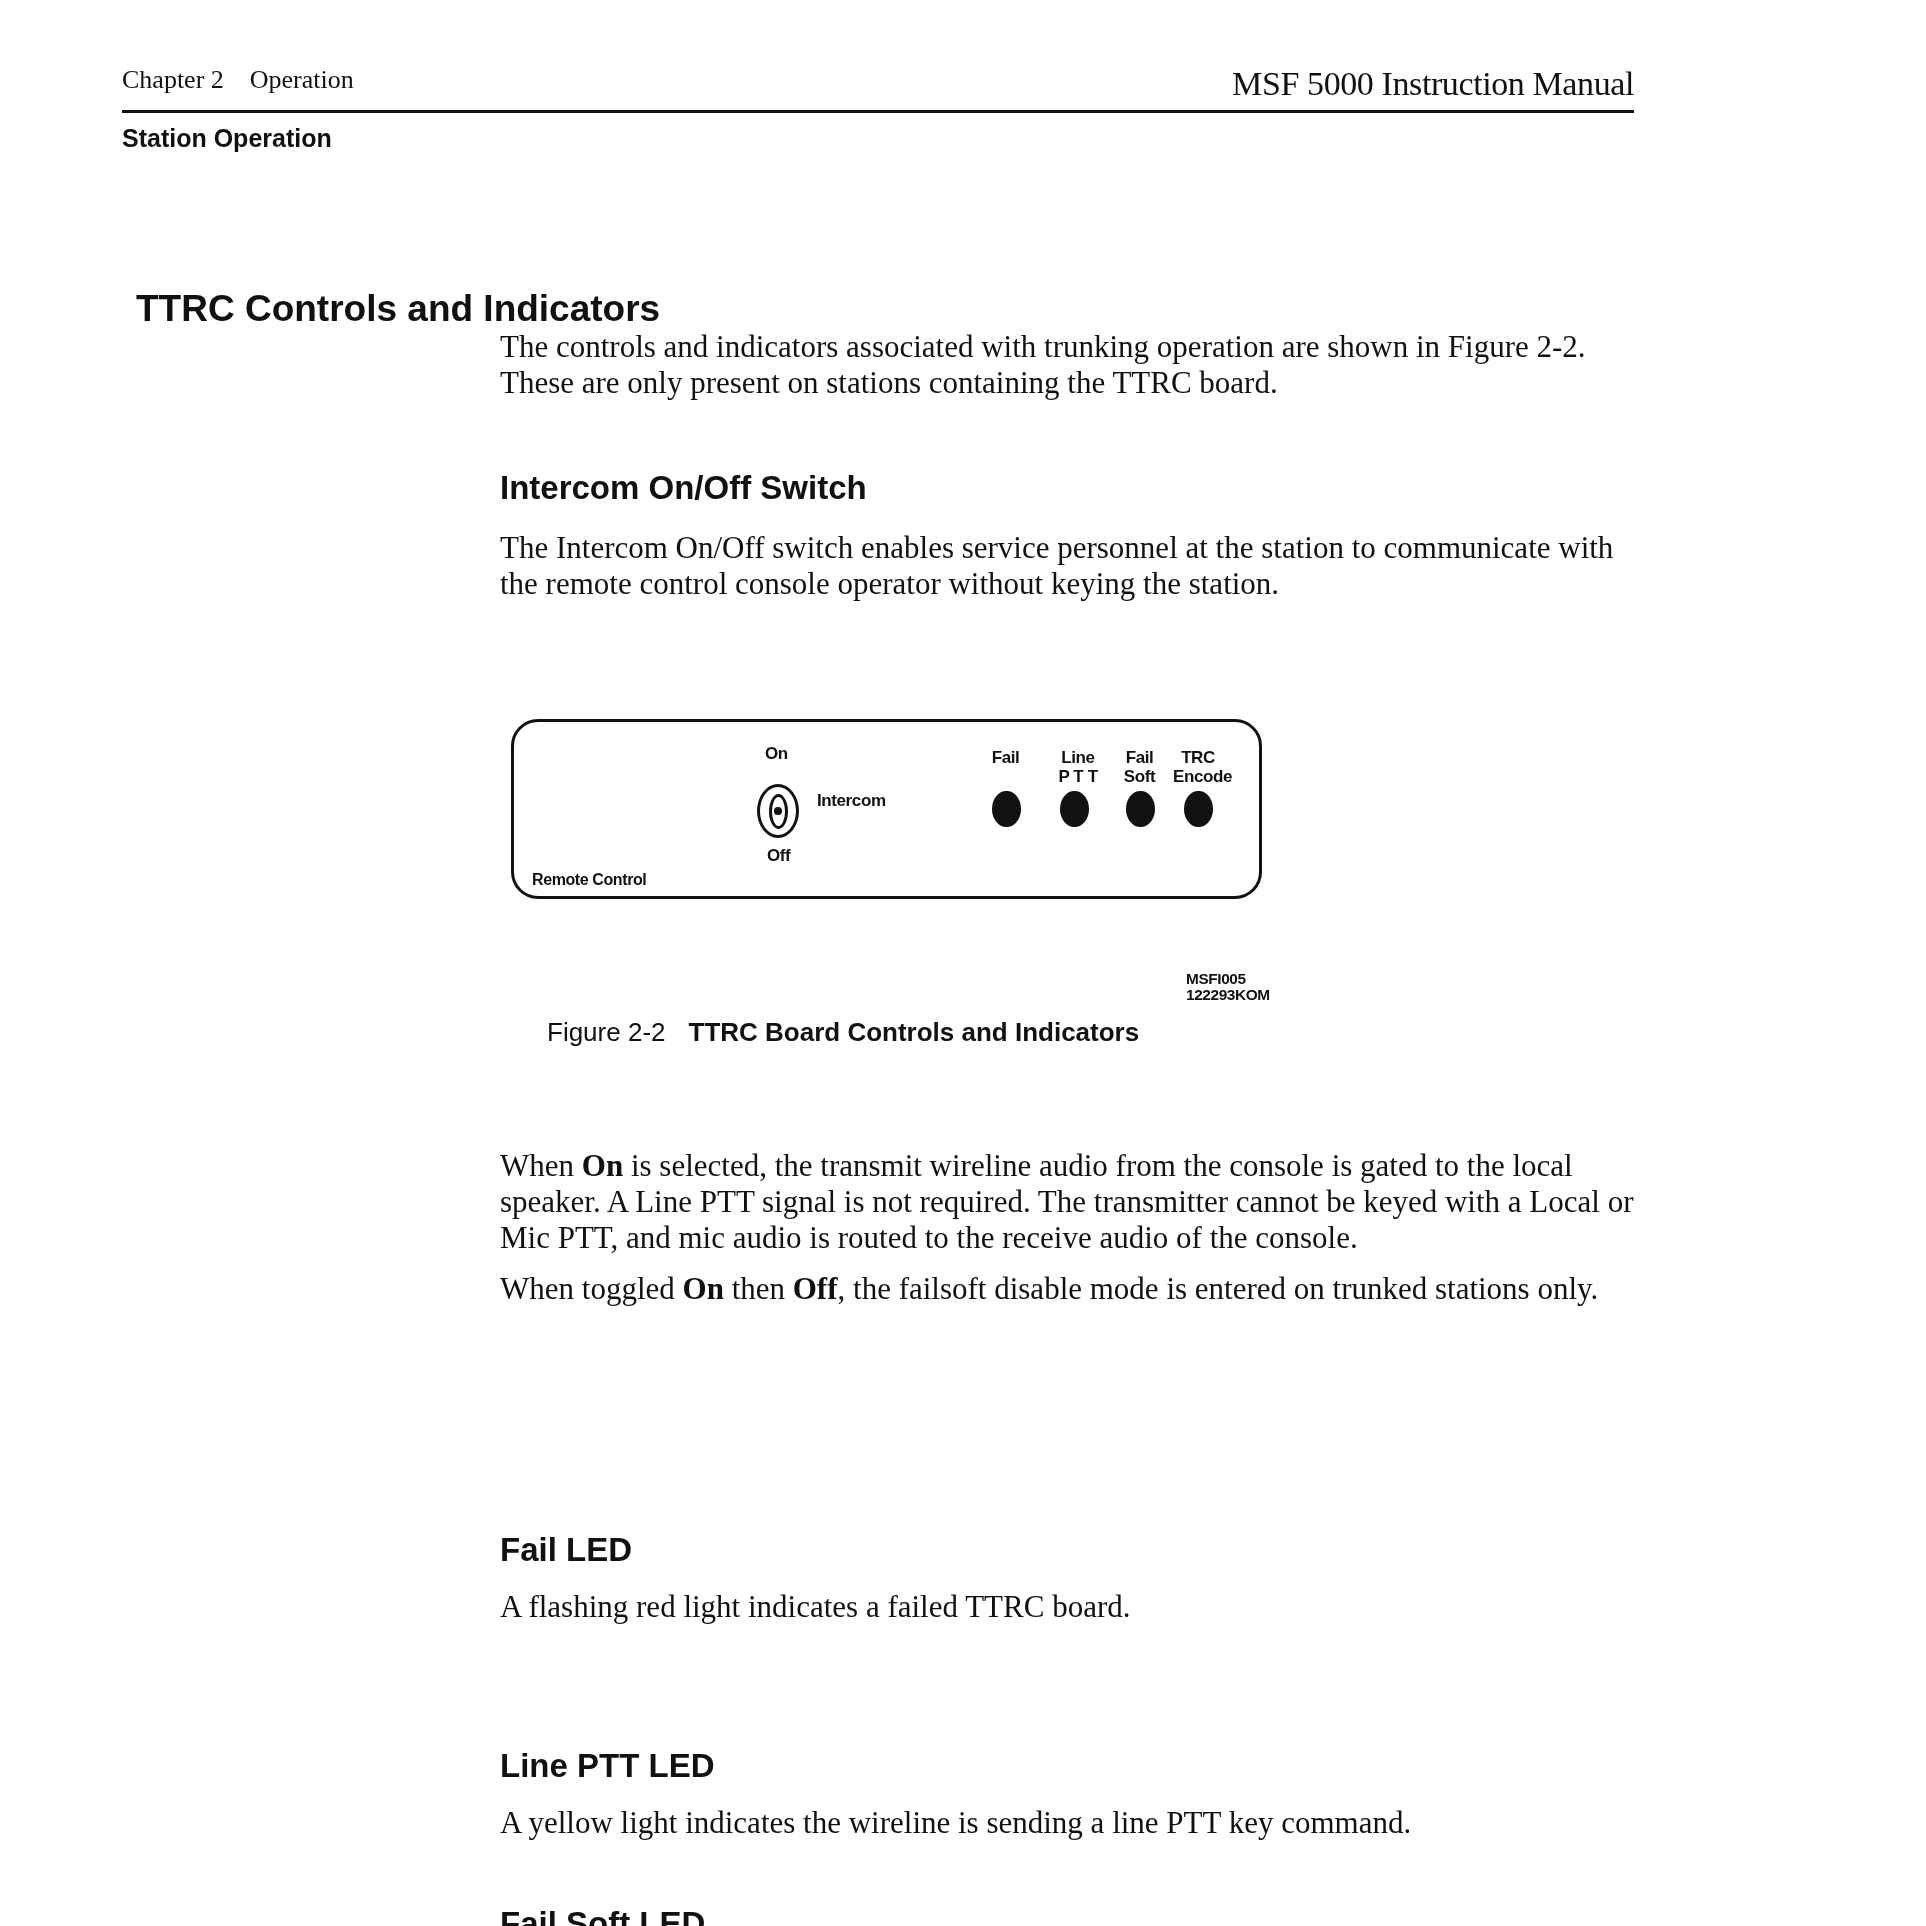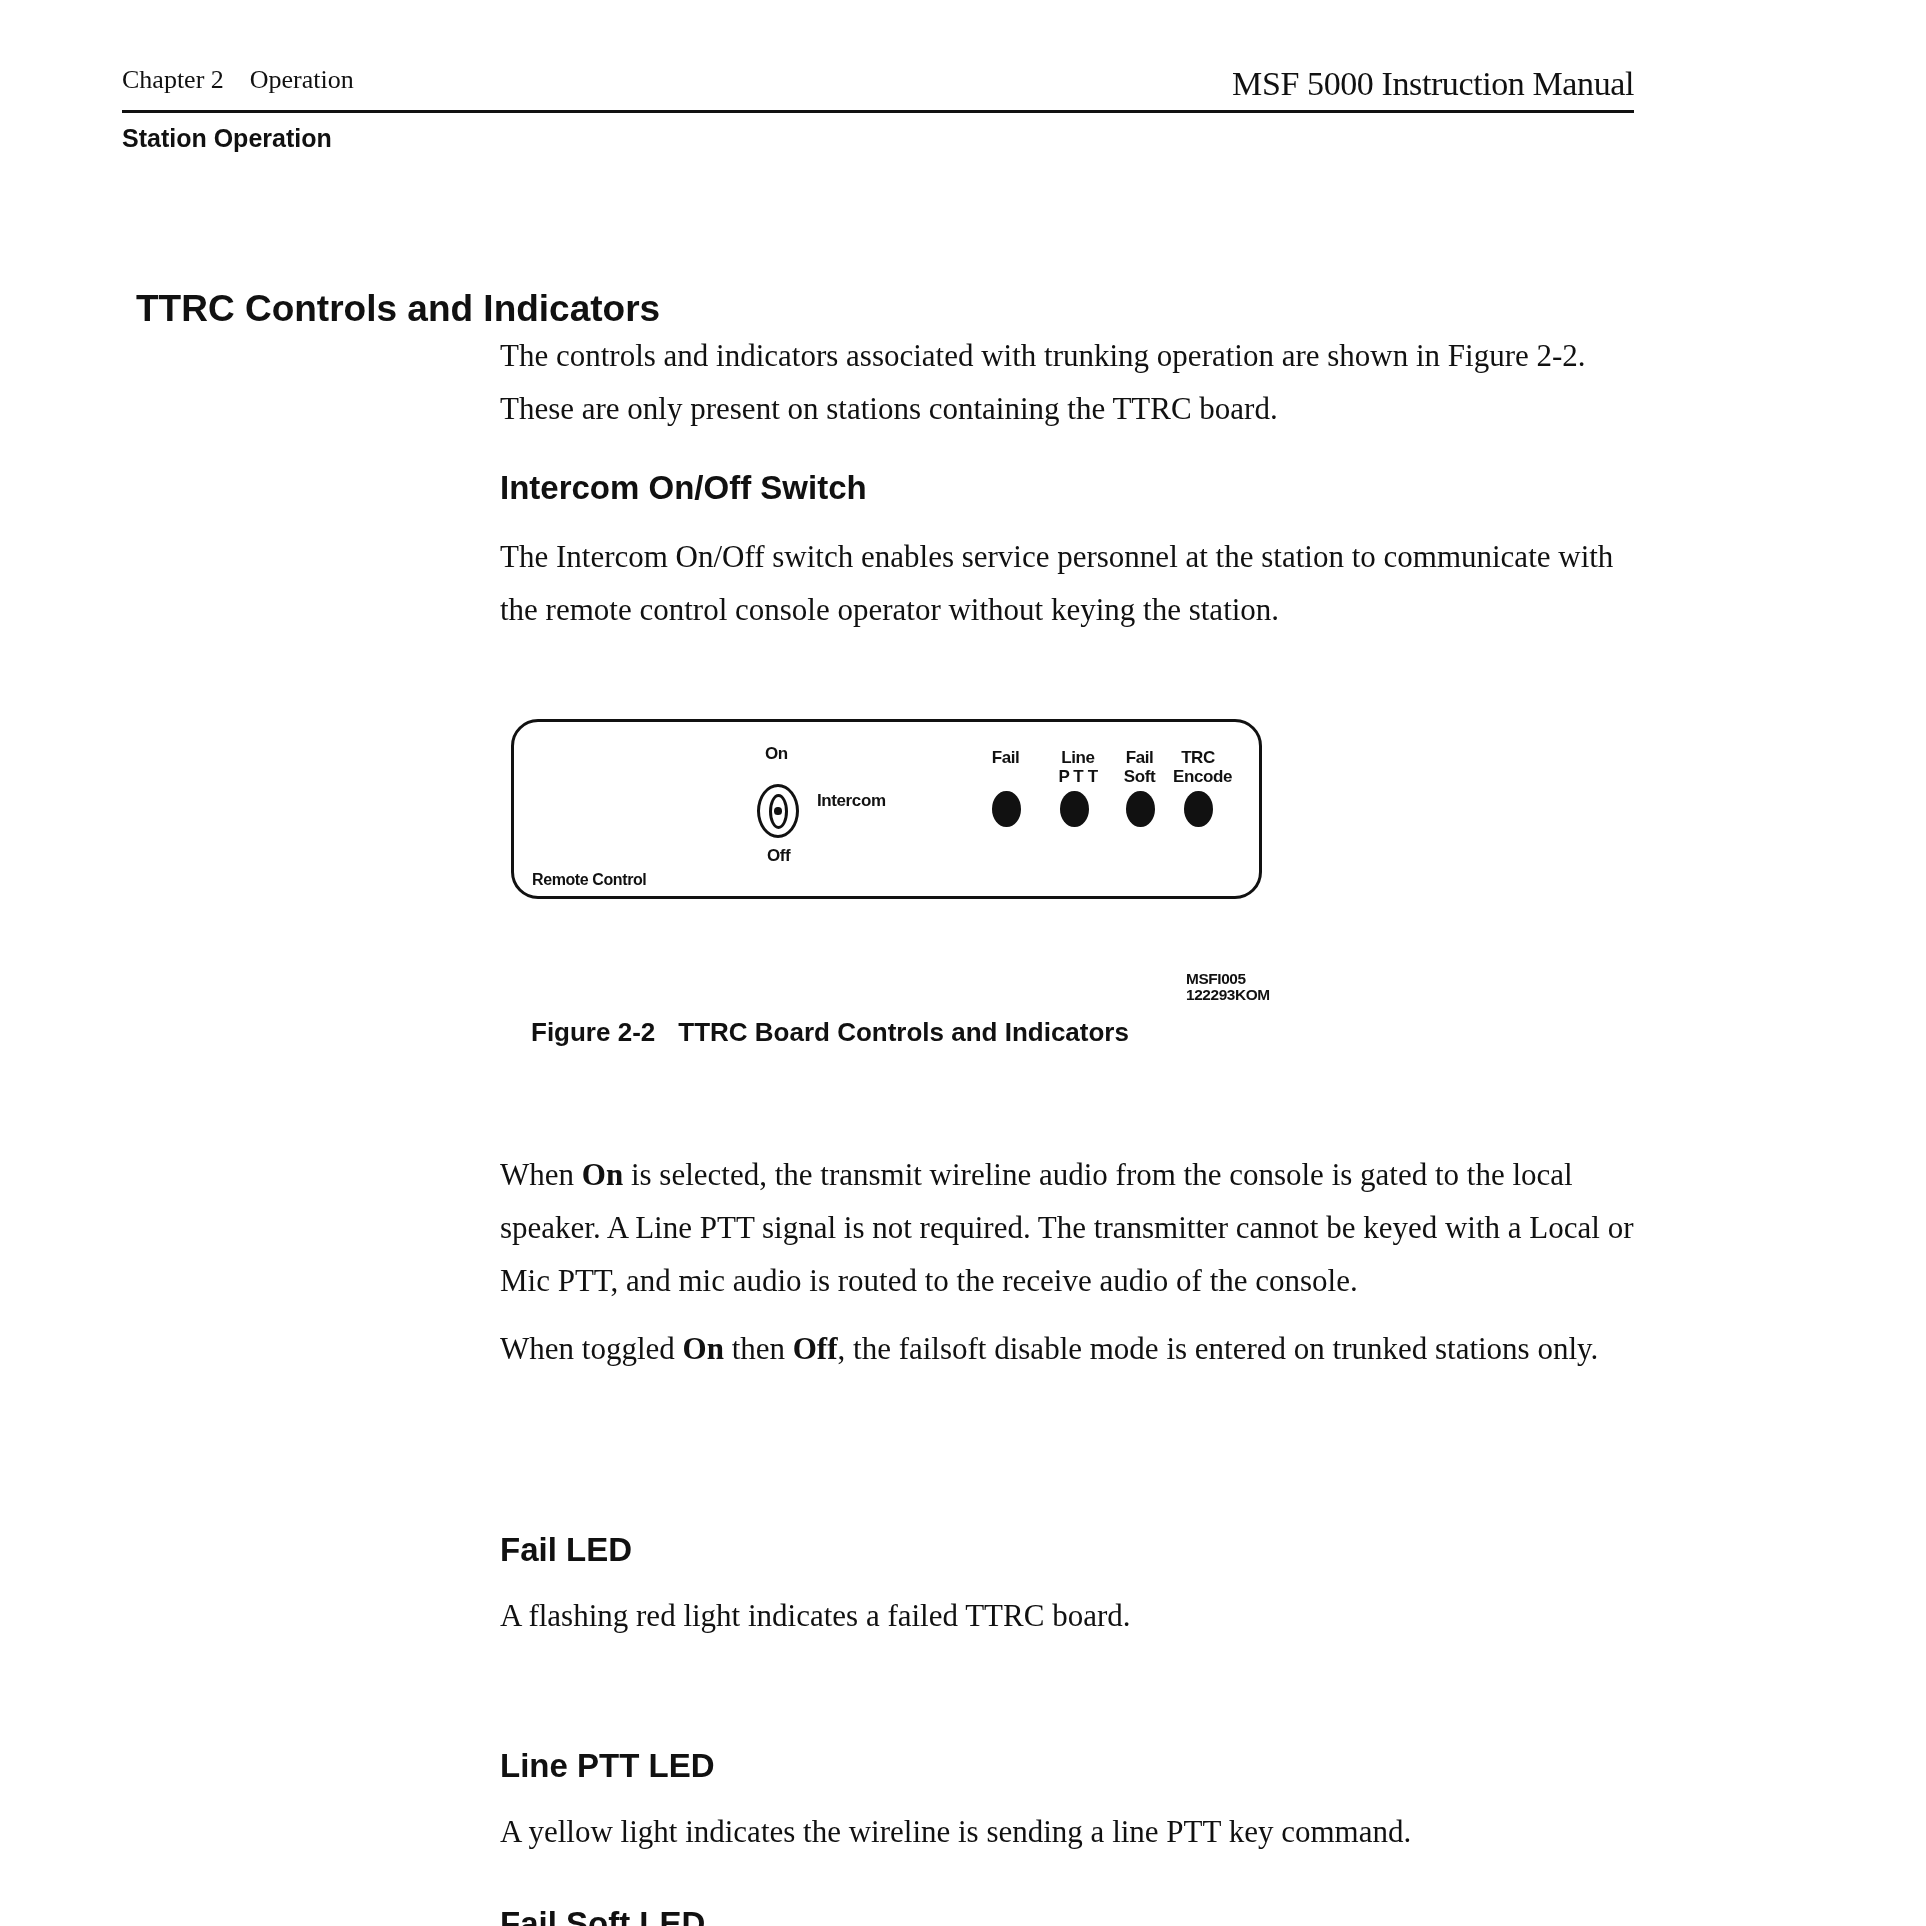--- a/index.html
+++ b/index.html
@@ -7,35 +7,35 @@
   .serif { font-family:"Liberation Serif", "DejaVu Serif", serif; }
   .sans { font-family:"Liberation Sans", "DejaVu Sans", sans-serif; }
   .abs { position:absolute; }
 
   .hdr-left { left:122px; top:65px; font-size:26px; }
   .hdr-right { right:300px; top:65px; font-size:34px; letter-spacing:-0.4px; }
   .hdr-rule { left:122px; top:110px; width:1512px; height:3.1px; background:#111; }
   .hdr-section { left:122px; top:124px; font-size:25px; font-weight:bold; }
 
   .h1 { left:136px; top:254px; font-size:37px; font-weight:bold;margin-top:34px; }
-  .body { left:500px; width:1136px; font-size:31px; line-height:53px; }
+  .body { left:500px; width:1136px; font-size:31px; line-height:36px; }
   .h2 { left:500px; font-size:33px; font-weight:bold; }
   p { margin:0 0 15.4px 0; }
   b { font-weight:bold; }
 
   
   .panel { left:511px; top:719px; width:751px; height:180px; border:3.1px solid #111; border-radius:27px; box-sizing:border-box; }
   .fig-lbl { font-size:17px; font-weight:bold; letter-spacing:-0.4px; line-height:18.5px; text-align:center; }
   .led { width:28.5px; height:36px; border-radius:50%; background:#111; }
   .sw-outer { width:42px; height:54px; border:3.1px solid #111; border-radius:50%; box-sizing:border-box; }
   .sw-inner { width:19px; height:35px; border:3.1px solid #111; border-radius:50%; box-sizing:border-box; background:#fff; left:8.5px; top:6.5px; }
   .sw-dot { width:7.7px; height:7.7px; border-radius:50%; background:#111; left:2.7px; top:10.4px; }
   .fig-id { left:1186px; top:971px; font-size:15.4px; font-weight:bold; line-height:16px; letter-spacing:-0.4px; }
   .caption { left:531px; top:1017px; font-size:26px; }
-  .caption .num { font-weight:bold; margin-right:23px; }
+  .caption .num { font-weight:normal; margin-right:23px;margin-left:16px; }
   .caption .ttl { font-weight:bold; }
 </style>
 </head>
 <body>
 
 <div class="abs serif hdr-left" style="white-space:pre">Chapter 2    Operation</div>
 <div class="abs serif hdr-right">MSF 5000 Instruction Manual</div>
 <div class="abs hdr-rule"></div>
 <div class="abs sans hdr-section">Station Operation</div>
 

